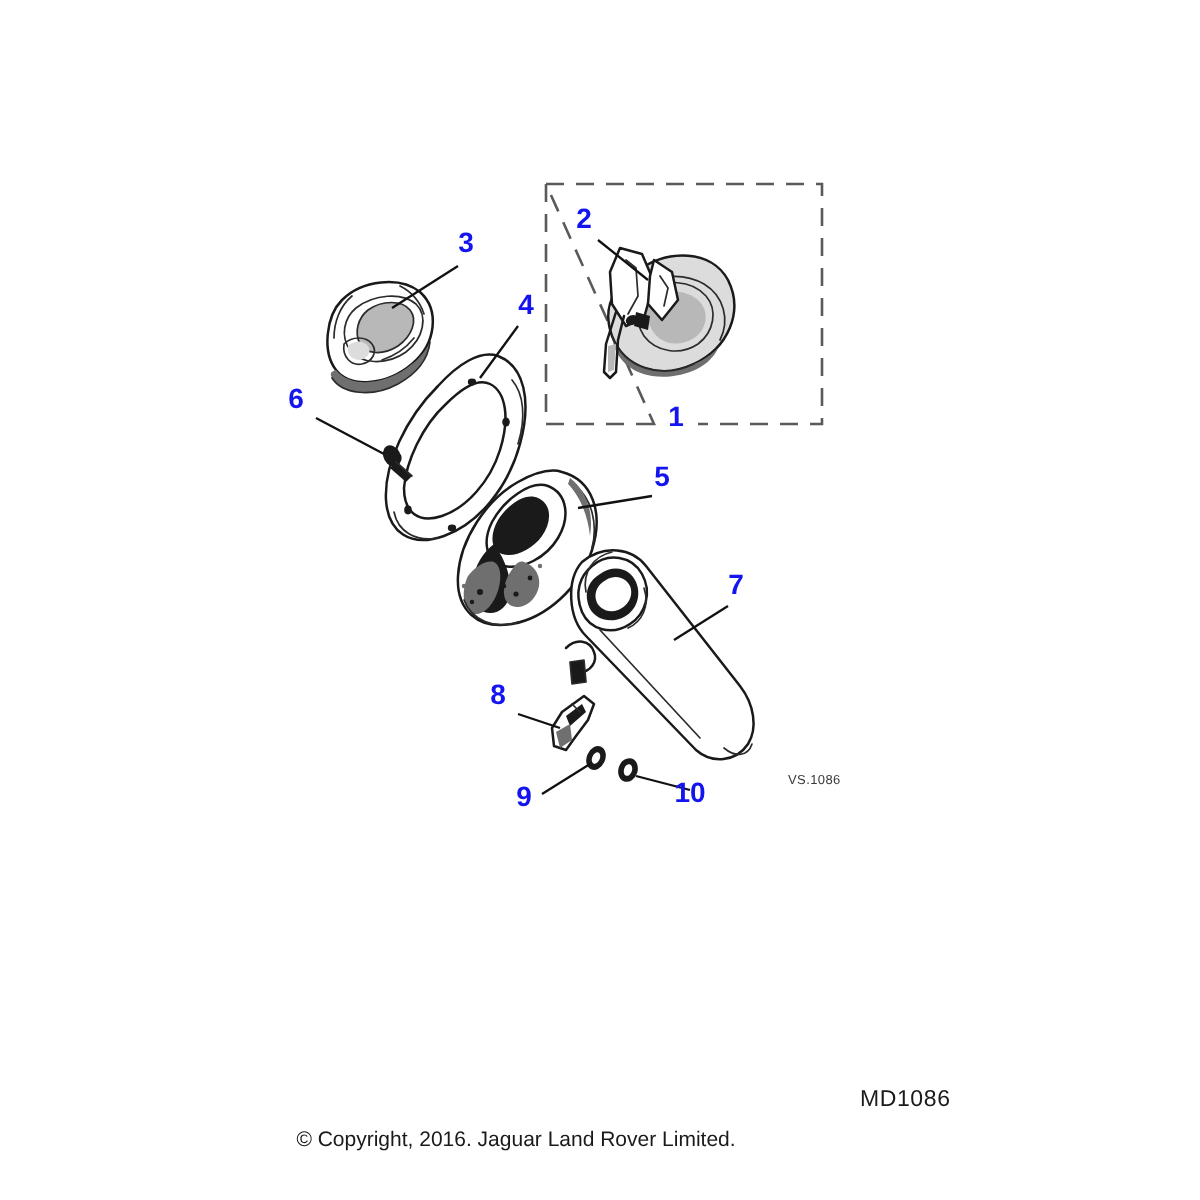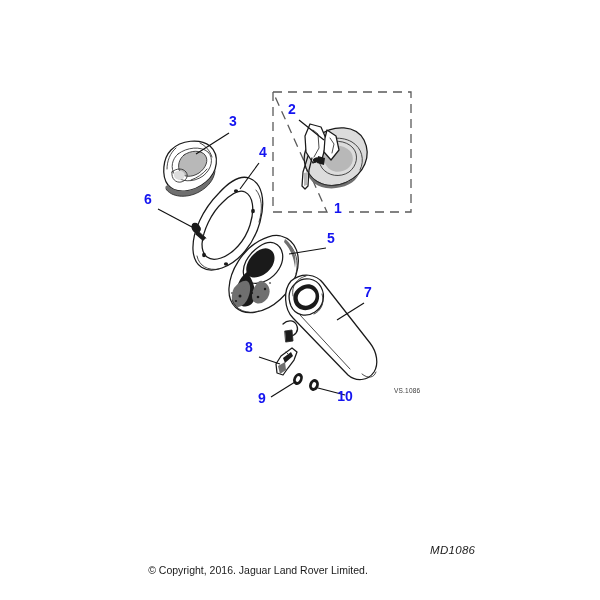--- a/index.html
+++ b/index.html
@@ -76,21 +76,20 @@
     width: 516px;
     top: 564px;
     text-align: center;
     font-size: 10.5px;
   }
   #part-code {
     left: 430px;
     top: 544px;
     font-size: 11.5px;
     letter-spacing: 0.3px;
-    font-style: italic;
   }
   #drawing-ref {
     left: 394px;
     top: 387px;
     font-size: 6.5px;
     color: #3a3a3a;
     letter-spacing: 0.2px;
   }
 </style>
 </head>

